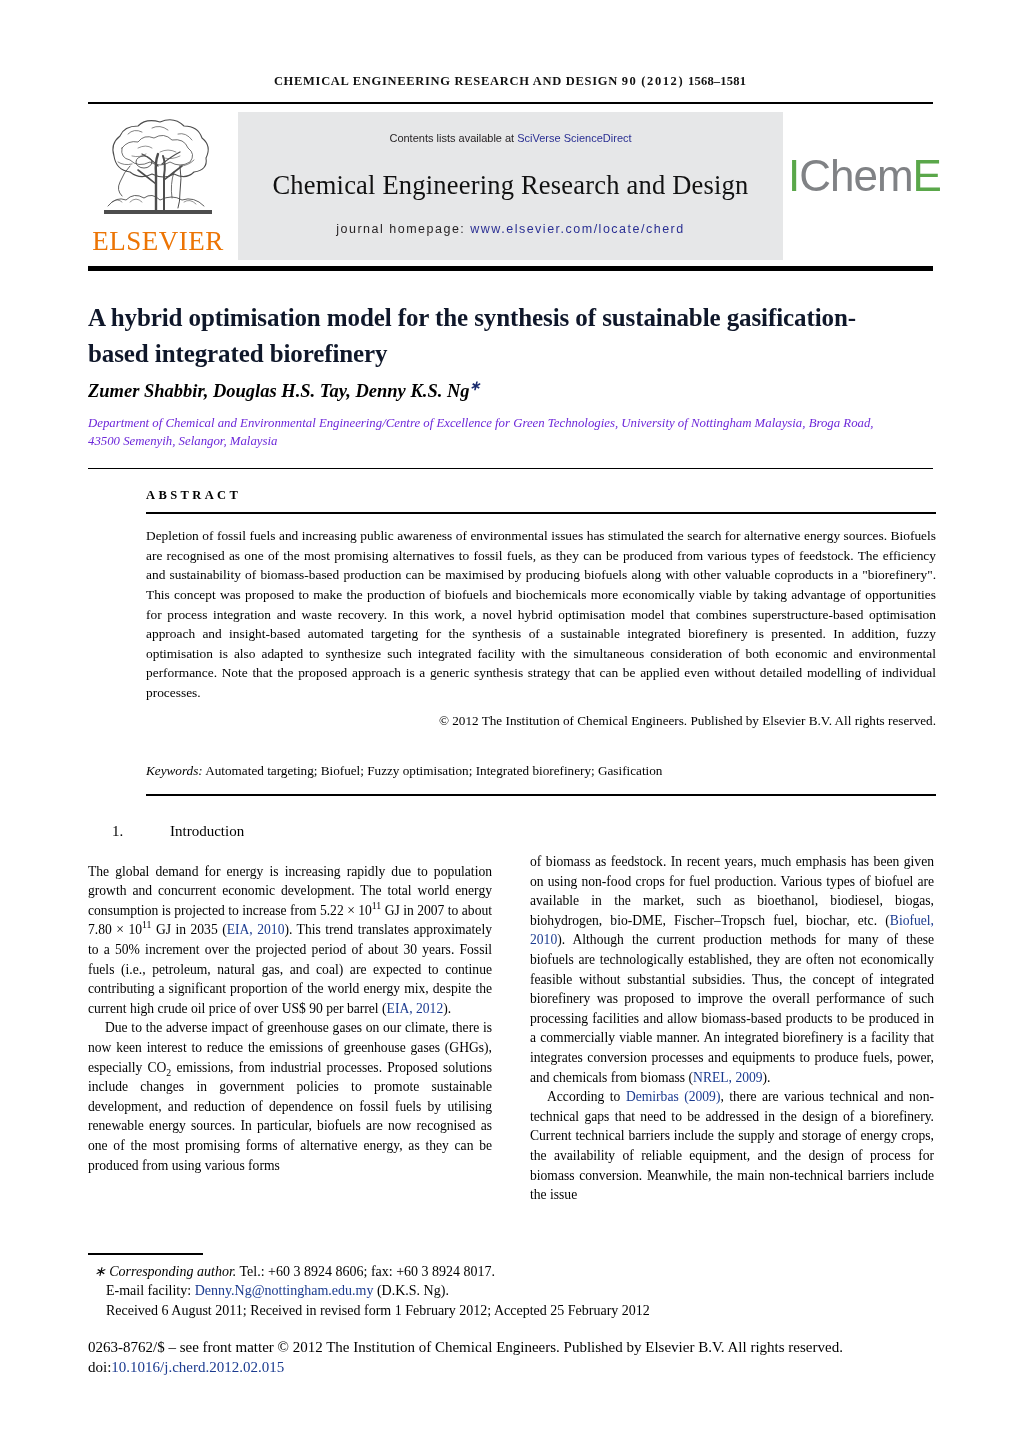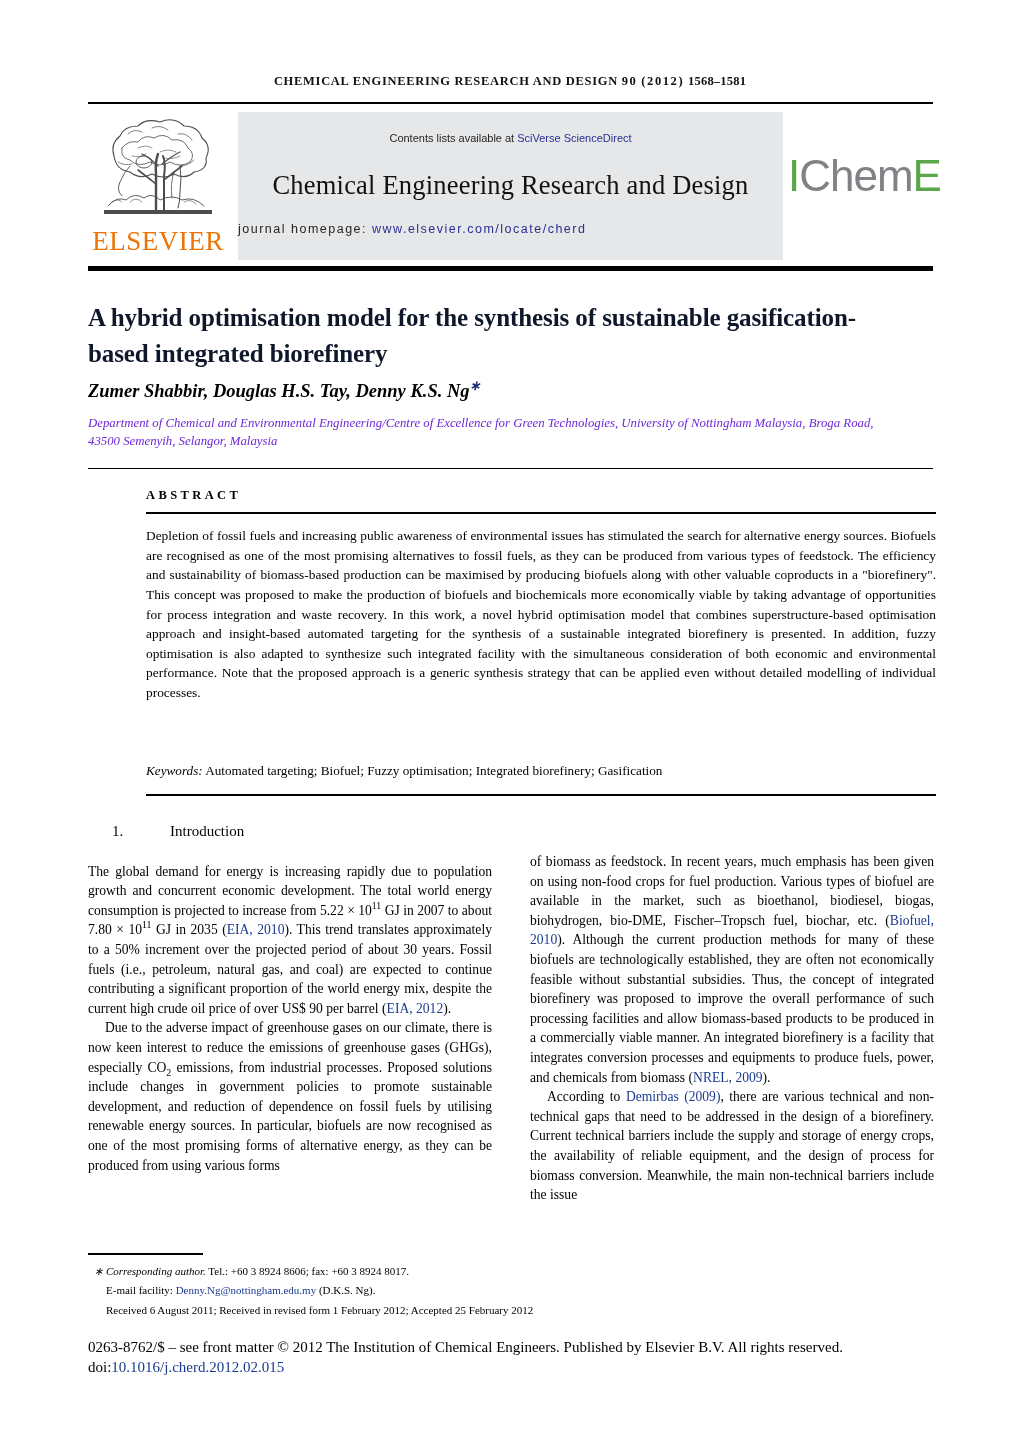--- a/index.html
+++ b/index.html
@@ -103,21 +103,21 @@
     text-align: center;
     font-family: "Liberation Serif", serif;
     font-size: 26.5px;
     color: #111;
     letter-spacing: 0.2px;
   }
   .homepage-line {
     position: absolute;
     left: 150px; top: 110px;
     width: 545px;
-    text-align: left;
+    text-align: center;
     font-family: "Liberation Sans", sans-serif;
     font-size: 12.5px;
     letter-spacing: 1.5px;
     color: #231f20;
   }
   .homepage-line .url { color: #2a2f93; }
 
   .icheme-logo {
     position: absolute;
     left: 700px; top: 40px;
@@ -276,21 +276,21 @@
     left: 88px; top: 1253px;
     width: 115px;
     height: 1.6px;
     background: #000;
   }
   .footnotes {
     position: absolute;
     left: 88px; top: 1262px;
     width: 845px;
     font-family: "Liberation Serif", serif;
-    font-size: 11px;
+    font-size: 14px;
     line-height: 19.4px;
     color: #000;
   }
   .fn-corr { font-style: italic; padding-left: 6px; }
   .fn-corr .nostyle { font-style: normal; }
   .fn-indent { padding-left: 18px; }
   .fn-mail { color: #1a3a8f; }
   .imprint {
     position: absolute;
     left: 88px; top: 1338px;
@@ -385,20 +385,21 @@
   </div>
 
   <div class="affiliation">Department of Chemical and Environmental Engineering/Centre of Excellence for Green Technologies, University of Nottingham Malaysia, Broga Road, 43500 Semenyih, Selangor, Malaysia</div>
 
   <div class="rule-mid"></div>
 
   <div class="abstract-wrap">
     <div class="abstract-head">ABSTRACT</div>
     <div class="abstract-rule"></div>
     <div class="abstract-body">Depletion of fossil fuels and increasing public awareness of environmental issues has stimulated the search for alternative energy sources. Biofuels are recognised as one of the most promising alternatives to fossil fuels, as they can be produced from various types of feedstock. The efficiency and sustainability of biomass-based production can be maximised by producing biofuels along with other valuable coproducts in a "biorefinery". This concept was proposed to make the production of biofuels and biochemicals more economically viable by taking advantage of opportunities for process integration and waste recovery. In this work, a novel hybrid optimisation model that combines superstructure-based optimisation approach and insight-based automated targeting for the synthesis of a sustainable integrated biorefinery is presented. In addition, fuzzy optimisation is also adapted to synthesize such integrated facility with the simultaneous consideration of both economic and environmental performance. Note that the proposed approach is a generic synthesis strategy that can be applied even without detailed modelling of individual processes.</div>
+    <div class="abstract-copy">© 2012 The Institution of Chemical Engineers. Published by Elsevier B.V. All rights reserved.</div>
   </div>
 
   <div class="keywords">
     <span class="kw-label">Keywords:</span>
     <span>Automated targeting; Biofuel; Fuzzy optimisation; Integrated biorefinery; Gasification</span>
   </div>
   <div class="rule-abs-bottom"></div>
 
   <div class="col col-left">
     <span class="sec-head">

